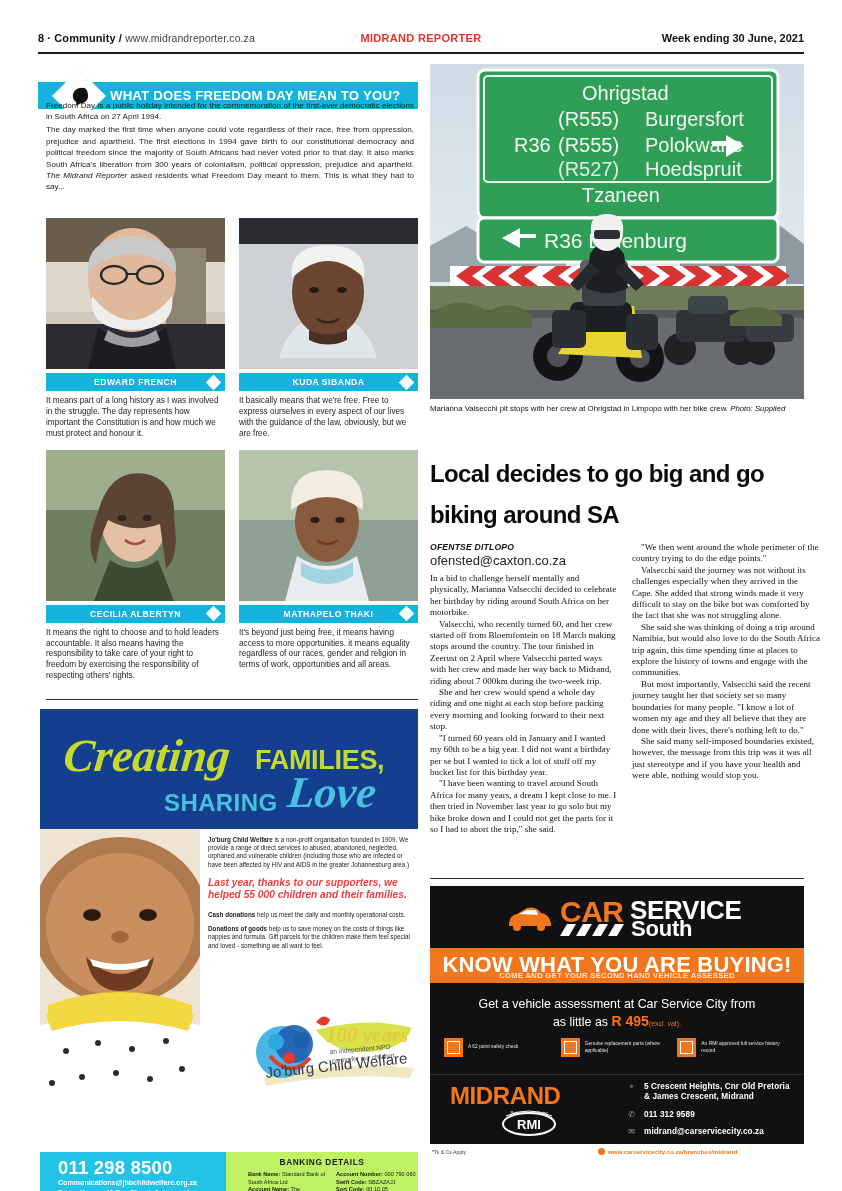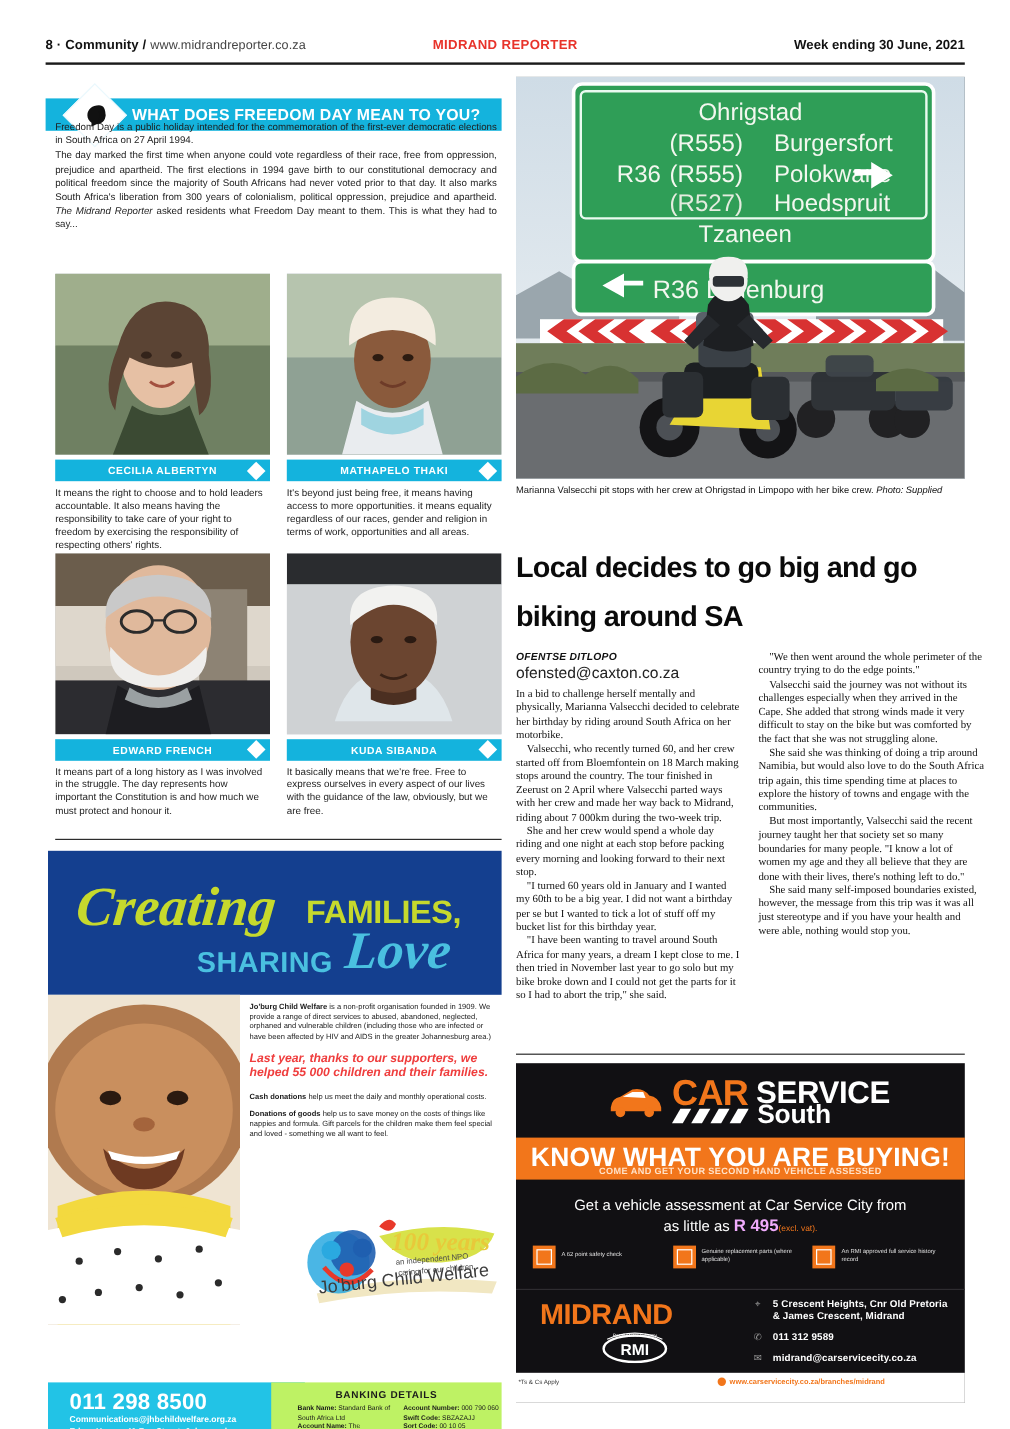--- a/index.html
+++ b/index.html
@@ -111,21 +111,21 @@
   .csc-service{position:absolute;left:200px;top:9px;font-size:26px;font-weight:bold;color:#fff;letter-spacing:-.3px;}
   .csc-city{position:absolute;left:201px;top:30px;font-size:22px;font-weight:bold;color:#fff;letter-spacing:-.2px;}
   .csc-stripes{position:absolute;left:128px;top:36px;width:66px;height:16px;}
   .csc-band{position:absolute;left:0;top:62px;width:374px;height:35px;background:#f2761b;}
   .csc-band .b1{position:absolute;left:0;top:4px;width:374px;text-align:center;font-size:22px;
                 font-weight:bold;color:#fff;letter-spacing:.2px;}
   .csc-band .b2{position:absolute;left:0;top:23px;width:374px;text-align:center;font-size:7.6px;
                 font-weight:bold;color:#ffe2c9;letter-spacing:.35px;}
   .csc-offer{position:absolute;left:22px;top:110px;width:330px;text-align:center;font-size:12.4px;
              line-height:17px;color:#fff;}
-  .csc-offer .price{color:#f0abfc;font-weight:bold;font-size:14px;}
+  .csc-offer .price{color:#f97316;font-weight:bold;font-size:14px;}
   .csc-offer .vat{font-size:7px;color:#f2761b;}
   .csc-feats{position:absolute;left:14px;top:152px;width:346px;display:flex;gap:4px;}
   .csc-feat{flex:1;display:flex;align-items:center;gap:5px;}
   .csc-fbox{width:19px;height:19px;background:#f2761b;flex:none;position:relative;}
   .csc-fbox i{position:absolute;left:3px;top:3px;width:13px;height:13px;border:1px solid #fff;
               box-sizing:border-box;display:block;}
   .csc-ftext{font-size:4.9px;line-height:6.4px;color:#e3e3e3;}
   .csc-divider{position:absolute;left:0;top:188px;width:374px;height:1px;background:#2e2c30;}
   .csc-midrand{position:absolute;left:20px;top:196px;font-size:24px;font-weight:bold;color:#f2761b;letter-spacing:-.4px;}
   .csc-rmi{position:absolute;left:62px;top:222px;width:74px;height:28px;}
@@ -163,65 +163,20 @@
     </div>
     <div class="title">WHAT DOES FREEDOM DAY MEAN TO YOU?</div>
   </div>
 
   <div class="voxintro">
     <p>Freedom Day is a public holiday intended for the commemoration of the first-ever democratic elections in South Africa on 27 April 1994.</p>
     <p><span>The day marked the first time when anyone could vote regardless of their race, free from oppression, prejudice and apartheid. The first elections in 1994 gave birth to our constitutional democracy and political freedom since the majority of South Africans had never voted prior to that day. It also marks South Africa's liberation from 300 years of colonialism, political oppression, prejudice and apartheid. </span><i>The Midrand Reporter</i><span> asked residents what Freedom Day meant to them. This is what they had to say...</span></p>
   </div>
 
   <div class="voxgrid">
-    <div class="voxrow voxrow2">
-      <div class="voxcell">
-        <div class="voxphoto">
-          <svg width="179" height="151" viewBox="0 0 179 151">
-            <rect width="179" height="151" fill="#8a9a78"></rect>
-            <rect x="0" y="0" width="179" height="60" fill="#9fae8c"></rect>
-            <rect x="0" y="60" width="179" height="91" fill="#6f8062"></rect>
-            <ellipse cx="88" cy="70" rx="33" ry="42" fill="#e6c0a4"></ellipse>
-            <path d="M52 62 q12 -44 48 -38 q30 6 28 44 q6 40 -8 50 l-6 -44 q-26 10 -52 -4 q-10 22 -12 44 q-12 -18 2 -52z" fill="#5b4434"></path>
-            <ellipse cx="76" cy="68" rx="4.5" ry="3" fill="#33231a"></ellipse>
-            <ellipse cx="101" cy="68" rx="4.5" ry="3" fill="#33231a"></ellipse>
-            <path d="M79 90 q10 8 20 0" stroke="#a3503f" stroke-width="2.6" fill="none"></path>
-            <path d="M64 110 q24 16 48 0 l16 41 l-80 0z" fill="#3b4a33"></path>
-          </svg>
-        </div>
-        <div class="voxname">
-          <span>CECILIA ALBERTYN</span>
-          <span class="dia"></span>
-        </div>
-        <div class="voxquote">It means the right to choose and to hold leaders accountable. It also means having the responsibility to take care of your right to freedom by exercising the responsibility of respecting others' rights.</div>
-      </div>
-      <div class="voxcell">
-        <div class="voxphoto">
-          <svg width="179" height="151" viewBox="0 0 179 151">
-            <rect width="179" height="151" fill="#9fb0a4"></rect>
-            <rect x="0" y="0" width="179" height="70" fill="#b6c4ae"></rect>
-            <rect x="0" y="70" width="179" height="81" fill="#8fa194"></rect>
-            <ellipse cx="88" cy="72" rx="32" ry="40" fill="#8a5a3c"></ellipse>
-            <path d="M54 58 q10 -34 34 -34 q26 0 34 34 q-6 -18 -34 -16 q-28 -2 -34 16z" fill="#efe7d8"></path>
-            <path d="M52 60 q36 -26 72 0 q2 -40 -36 -40 q-38 0 -36 40z" fill="#f3ece0"></path>
-            <ellipse cx="76" cy="70" rx="4.6" ry="3" fill="#2c1b11"></ellipse>
-            <ellipse cx="101" cy="70" rx="4.6" ry="3" fill="#2c1b11"></ellipse>
-            <path d="M78 90 q10 8 21 0" stroke="#6e3b28" stroke-width="2.4" fill="none"></path>
-            <path d="M58 106 q30 20 60 0 l12 45 l-84 0z" fill="#e9ecef"></path>
-            <path d="M62 112 q26 16 52 0 l0 14 q-26 16 -52 0z" fill="#9fd4e0"></path>
-          </svg>
-        </div>
-        <div class="voxname">
-          <span>MATHAPELO THAKI</span>
-          <span class="dia"></span>
-        </div>
-        <div class="voxquote">It's beyond just being free, it means having access to more opportunities. it means equality regardless of our races, gender and religion in terms of work, opportunities and all areas.</div>
-      </div>
-    </div>
-
     <div class="voxrow">
       <div class="voxcell">
         <div class="voxphoto">
           <svg width="179" height="151" viewBox="0 0 179 151">
             <rect width="179" height="151" fill="#cfc8bd"></rect>
             <rect x="0" y="0" width="179" height="44" fill="#6b5d4c"></rect>
             <rect x="0" y="44" width="179" height="50" fill="#ded7cc"></rect>
             <rect x="120" y="30" width="40" height="80" fill="#8d8374"></rect>
             <rect x="0" y="106" width="179" height="45" fill="#2c2c30"></rect>
             <ellipse cx="86" cy="62" rx="44" ry="52" fill="#e0b99c"></ellipse>
@@ -253,20 +208,65 @@
             <ellipse cx="103" cy="72" rx="5" ry="3" fill="#2a1a12"></ellipse>
             <path d="M78 101 q11 7 22 0" stroke="#3b2317" stroke-width="2.4" fill="none"></path>
             <path d="M70 112 q19 9 38 0 l0 10 q-19 9 -38 0z" fill="#4b2f21"></path>
           </svg>
         </div>
         <div class="voxname">
           <span>KUDA SIBANDA</span>
           <span class="dia"></span>
         </div>
         <div class="voxquote">It basically means that we're free. Free to express ourselves in every aspect of our lives with the guidance of the law, obviously, but we are free.</div>
+      </div>
+    </div>
+
+    <div class="voxrow voxrow2">
+      <div class="voxcell">
+        <div class="voxphoto">
+          <svg width="179" height="151" viewBox="0 0 179 151">
+            <rect width="179" height="151" fill="#8a9a78"></rect>
+            <rect x="0" y="0" width="179" height="60" fill="#9fae8c"></rect>
+            <rect x="0" y="60" width="179" height="91" fill="#6f8062"></rect>
+            <ellipse cx="88" cy="70" rx="33" ry="42" fill="#e6c0a4"></ellipse>
+            <path d="M52 62 q12 -44 48 -38 q30 6 28 44 q6 40 -8 50 l-6 -44 q-26 10 -52 -4 q-10 22 -12 44 q-12 -18 2 -52z" fill="#5b4434"></path>
+            <ellipse cx="76" cy="68" rx="4.5" ry="3" fill="#33231a"></ellipse>
+            <ellipse cx="101" cy="68" rx="4.5" ry="3" fill="#33231a"></ellipse>
+            <path d="M79 90 q10 8 20 0" stroke="#a3503f" stroke-width="2.6" fill="none"></path>
+            <path d="M64 110 q24 16 48 0 l16 41 l-80 0z" fill="#3b4a33"></path>
+          </svg>
+        </div>
+        <div class="voxname">
+          <span>CECILIA ALBERTYN</span>
+          <span class="dia"></span>
+        </div>
+        <div class="voxquote">It means the right to choose and to hold leaders accountable. It also means having the responsibility to take care of your right to freedom by exercising the responsibility of respecting others' rights.</div>
+      </div>
+      <div class="voxcell">
+        <div class="voxphoto">
+          <svg width="179" height="151" viewBox="0 0 179 151">
+            <rect width="179" height="151" fill="#9fb0a4"></rect>
+            <rect x="0" y="0" width="179" height="70" fill="#b6c4ae"></rect>
+            <rect x="0" y="70" width="179" height="81" fill="#8fa194"></rect>
+            <ellipse cx="88" cy="72" rx="32" ry="40" fill="#8a5a3c"></ellipse>
+            <path d="M54 58 q10 -34 34 -34 q26 0 34 34 q-6 -18 -34 -16 q-28 -2 -34 16z" fill="#efe7d8"></path>
+            <path d="M52 60 q36 -26 72 0 q2 -40 -36 -40 q-38 0 -36 40z" fill="#f3ece0"></path>
+            <ellipse cx="76" cy="70" rx="4.6" ry="3" fill="#2c1b11"></ellipse>
+            <ellipse cx="101" cy="70" rx="4.6" ry="3" fill="#2c1b11"></ellipse>
+            <path d="M78 90 q10 8 21 0" stroke="#6e3b28" stroke-width="2.4" fill="none"></path>
+            <path d="M58 106 q30 20 60 0 l12 45 l-84 0z" fill="#e9ecef"></path>
+            <path d="M62 112 q26 16 52 0 l0 14 q-26 16 -52 0z" fill="#9fd4e0"></path>
+          </svg>
+        </div>
+        <div class="voxname">
+          <span>MATHAPELO THAKI</span>
+          <span class="dia"></span>
+        </div>
+        <div class="voxquote">It's beyond just being free, it means having access to more opportunities. it means equality regardless of our races, gender and religion in terms of work, opportunities and all areas.</div>
       </div>
     </div>
   </div>
   <div class="hr-left"></div>
 
   <div class="mainphoto">
     <svg width="374" height="335" viewBox="0 0 374 335">
       <defs>
         <linearGradient id="sky" x1="0" y1="0" x2="0" y2="1">
           <stop offset="0%" stop-color="#cfdce6"></stop>

